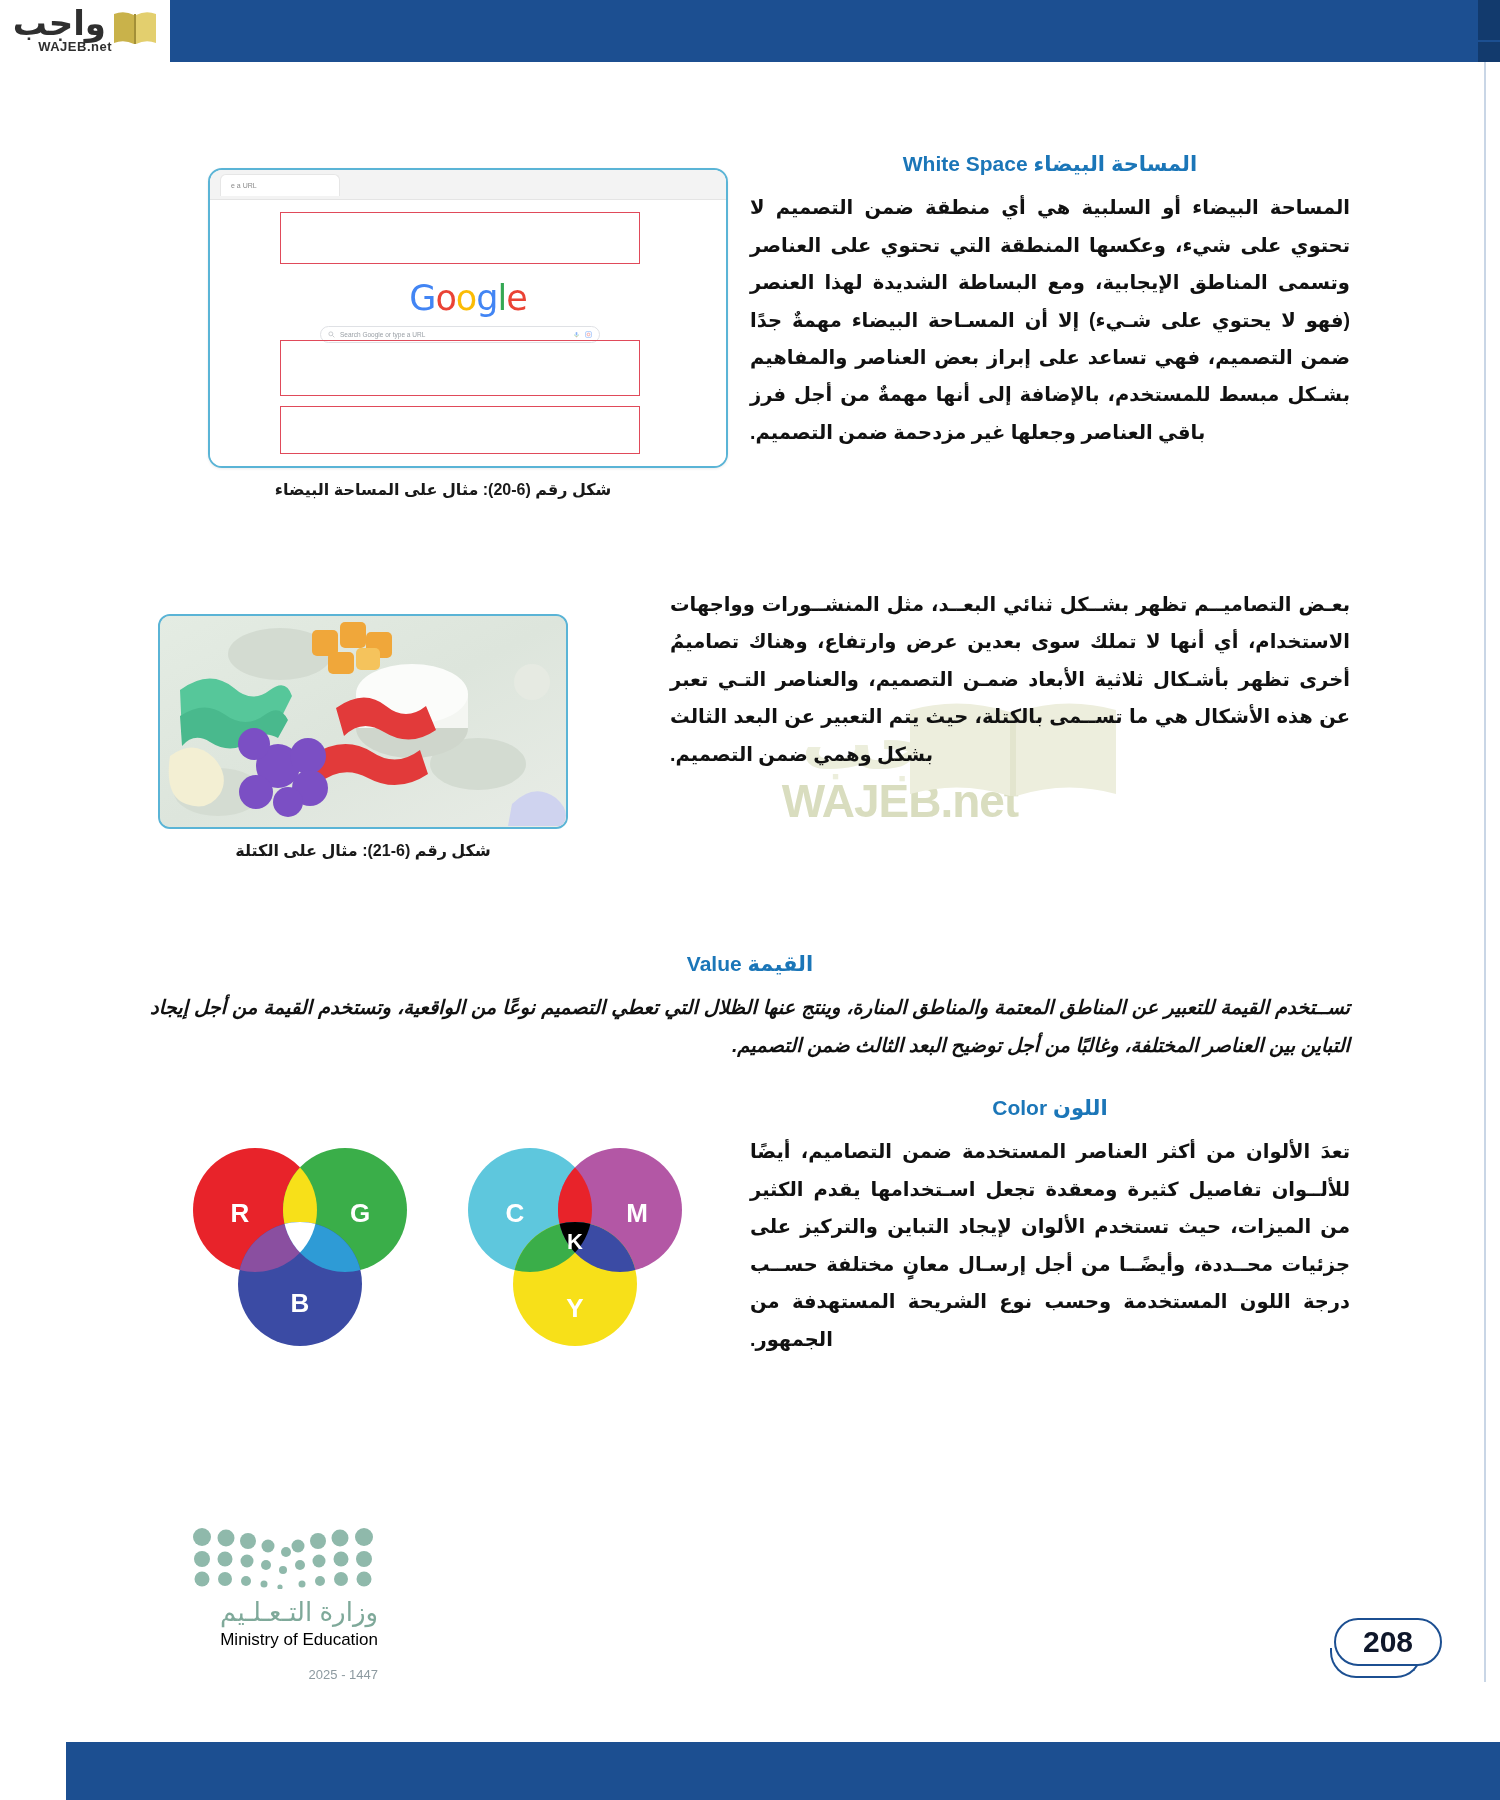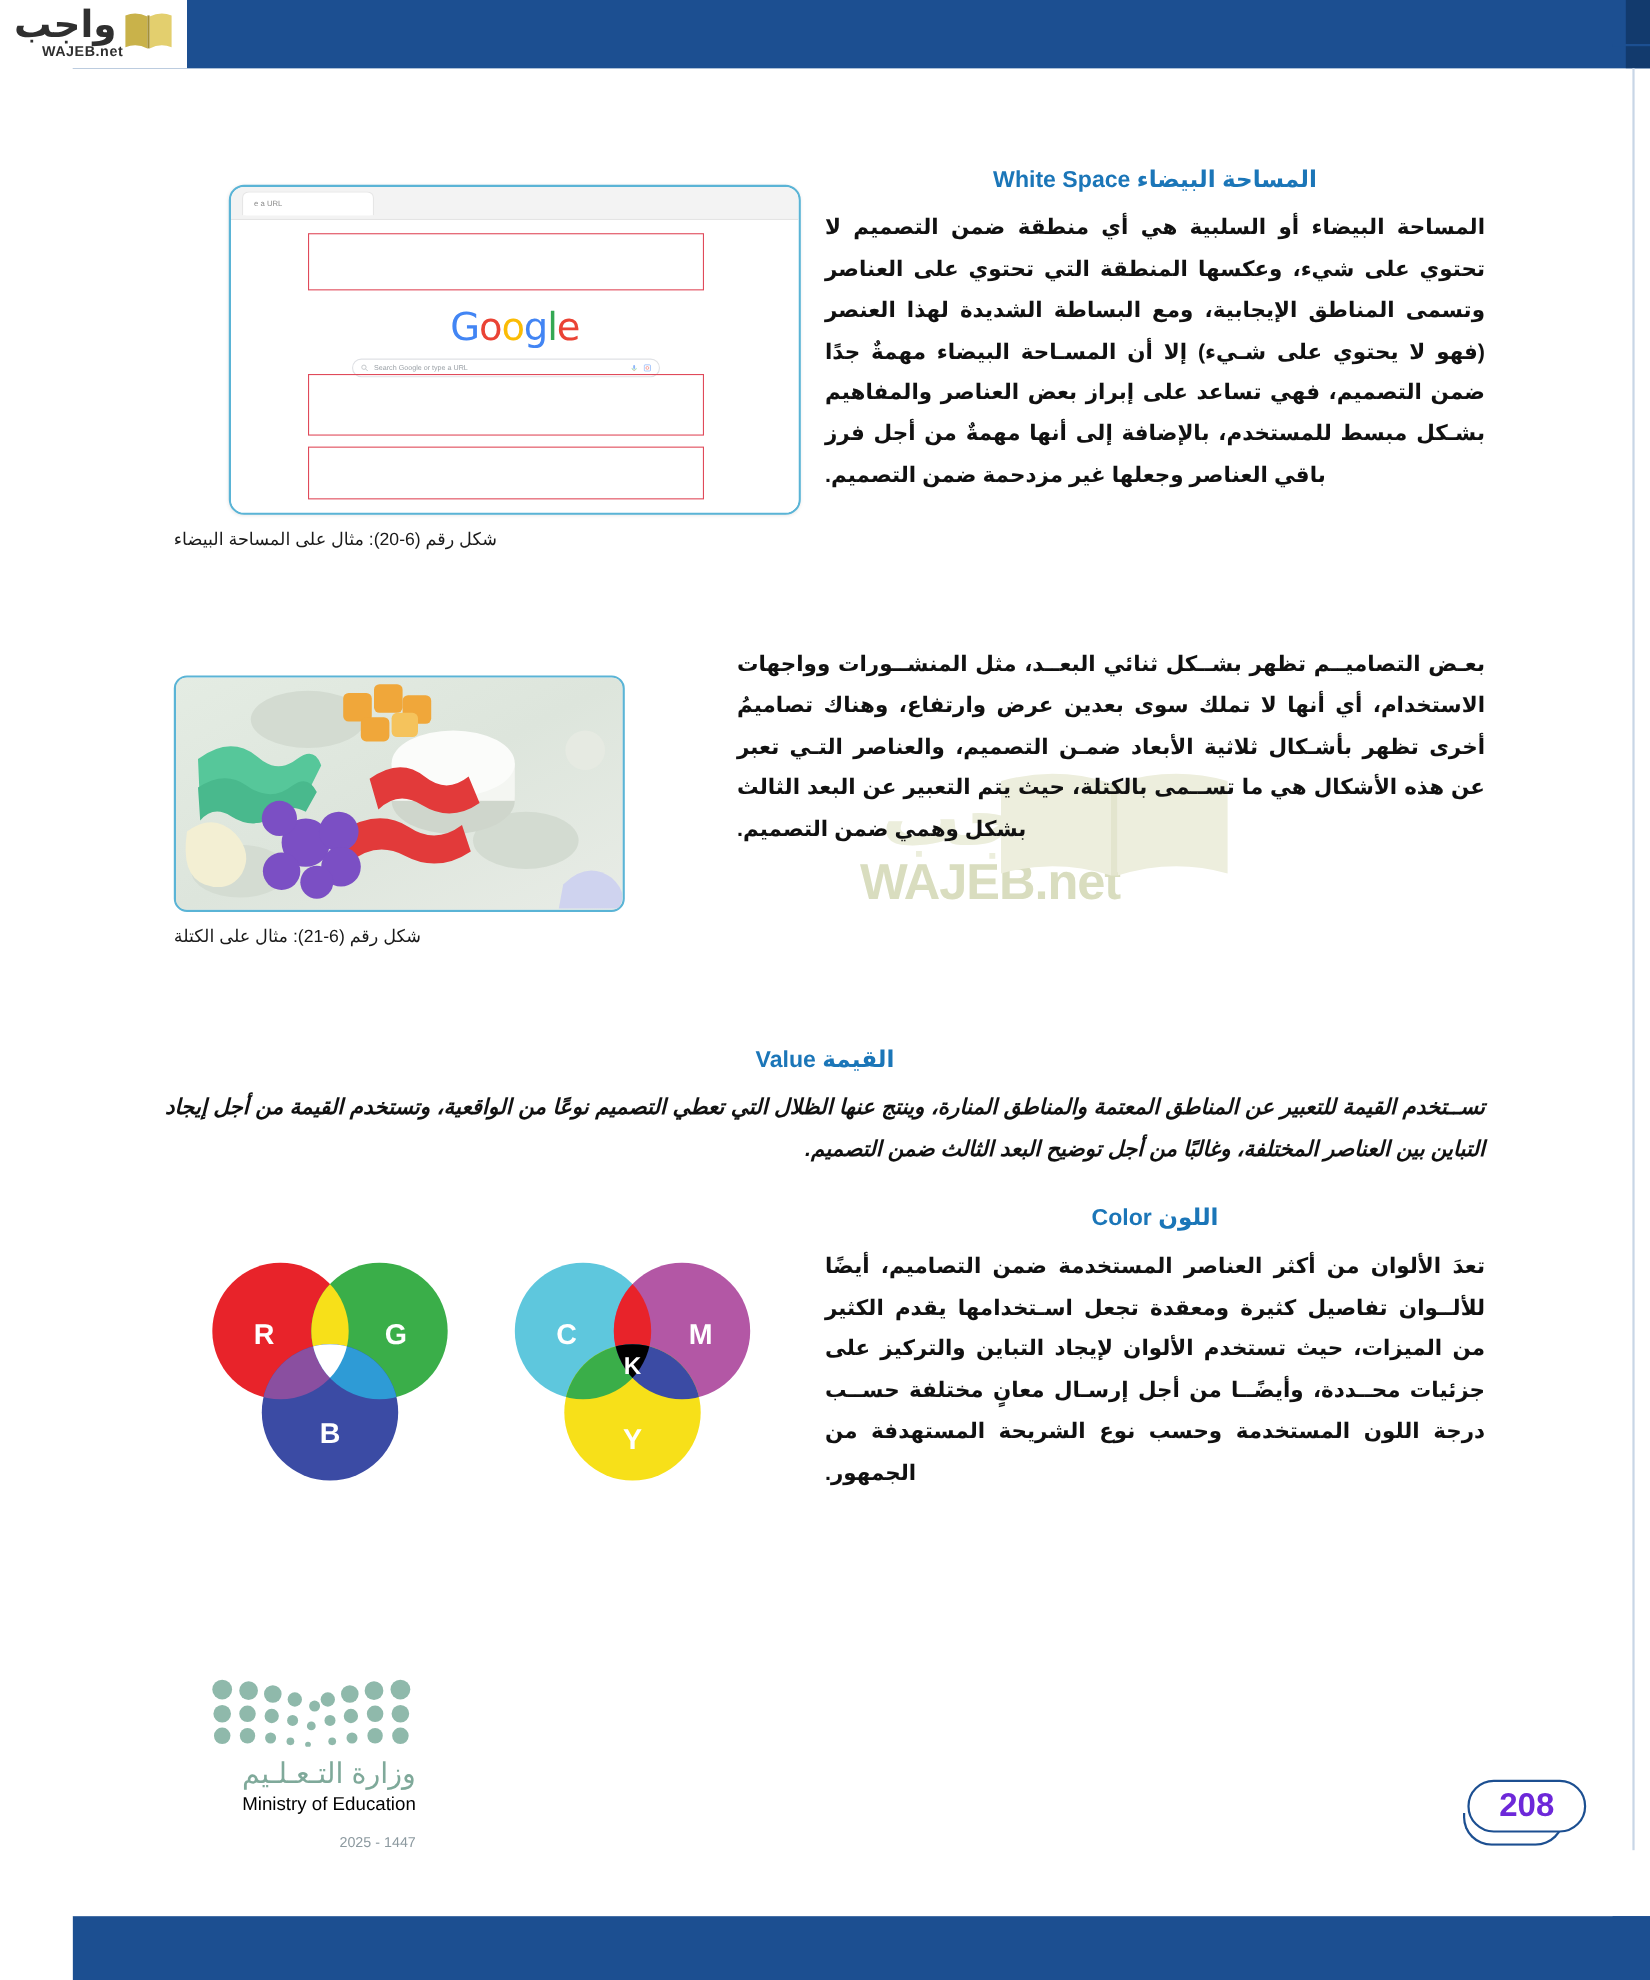--- a/index.html
+++ b/index.html
@@ -89,24 +89,24 @@
     line-height: 1.92;
     color: #111111;
     text-align: justify;
     text-align-last: left;
     direction: rtl;
     font-weight: bold;
   }
 
   .caption {
     font-size: 16px;
-    font-weight: normal;
+    font-weight: bold;
     color: #1a1a1a;
     direction: rtl;
-    text-align: left;
+    text-align: center;
     margin-top: 12px;
   }
 
   
   .block1 { position: relative; height: 400px; }
   .block1 .txt {
     position: absolute; right: 0; top: 0; width: 600px;
   }
   .block1 .fig {
     position: absolute; left: 8px; top: 18px; width: 570px;
@@ -205,21 +205,21 @@
   }
   .moe-yr {
     font-size: 13px; color: #8d9aa0; direction: ltr; margin-top: 17px;
   }
   .pagenum-wrap {
     position: absolute; right: 58px; bottom: 108px; z-index: 6;
     width: 120px; height: 74px;
   }
   .pagenum {
     width: 108px; height: 48px; border: 2.5px solid #1c4f91; border-radius: 24px;
-    color: #6d28d9; font-size: 30px; font-weight: bold;
+    color: #0f172a; font-size: 30px; font-weight: bold;
     display: flex; align-items: center; justify-content: center;
     background: #fff; position: relative; z-index: 2;
   }
   .pagenum-tail {
     position: absolute; left: 8px; top: 30px; width: 92px; height: 30px;
     border: 2.5px solid #1c4f91; border-top: none;
     border-radius: 0 0 26px 26px; z-index: 1;
   }
 </style>
 </head>

